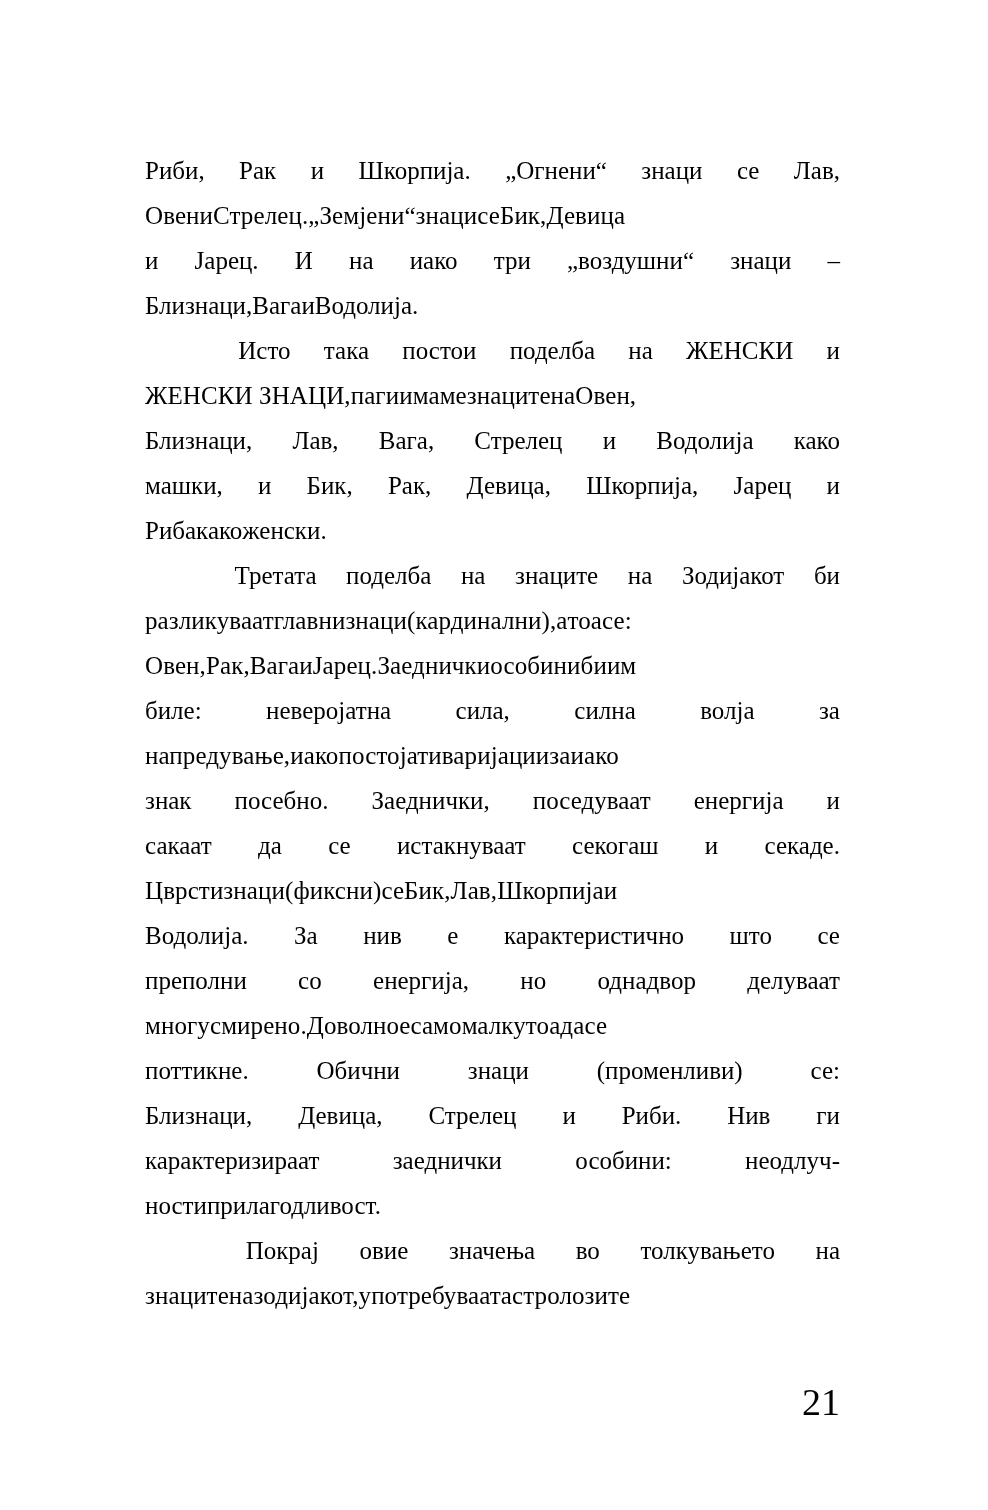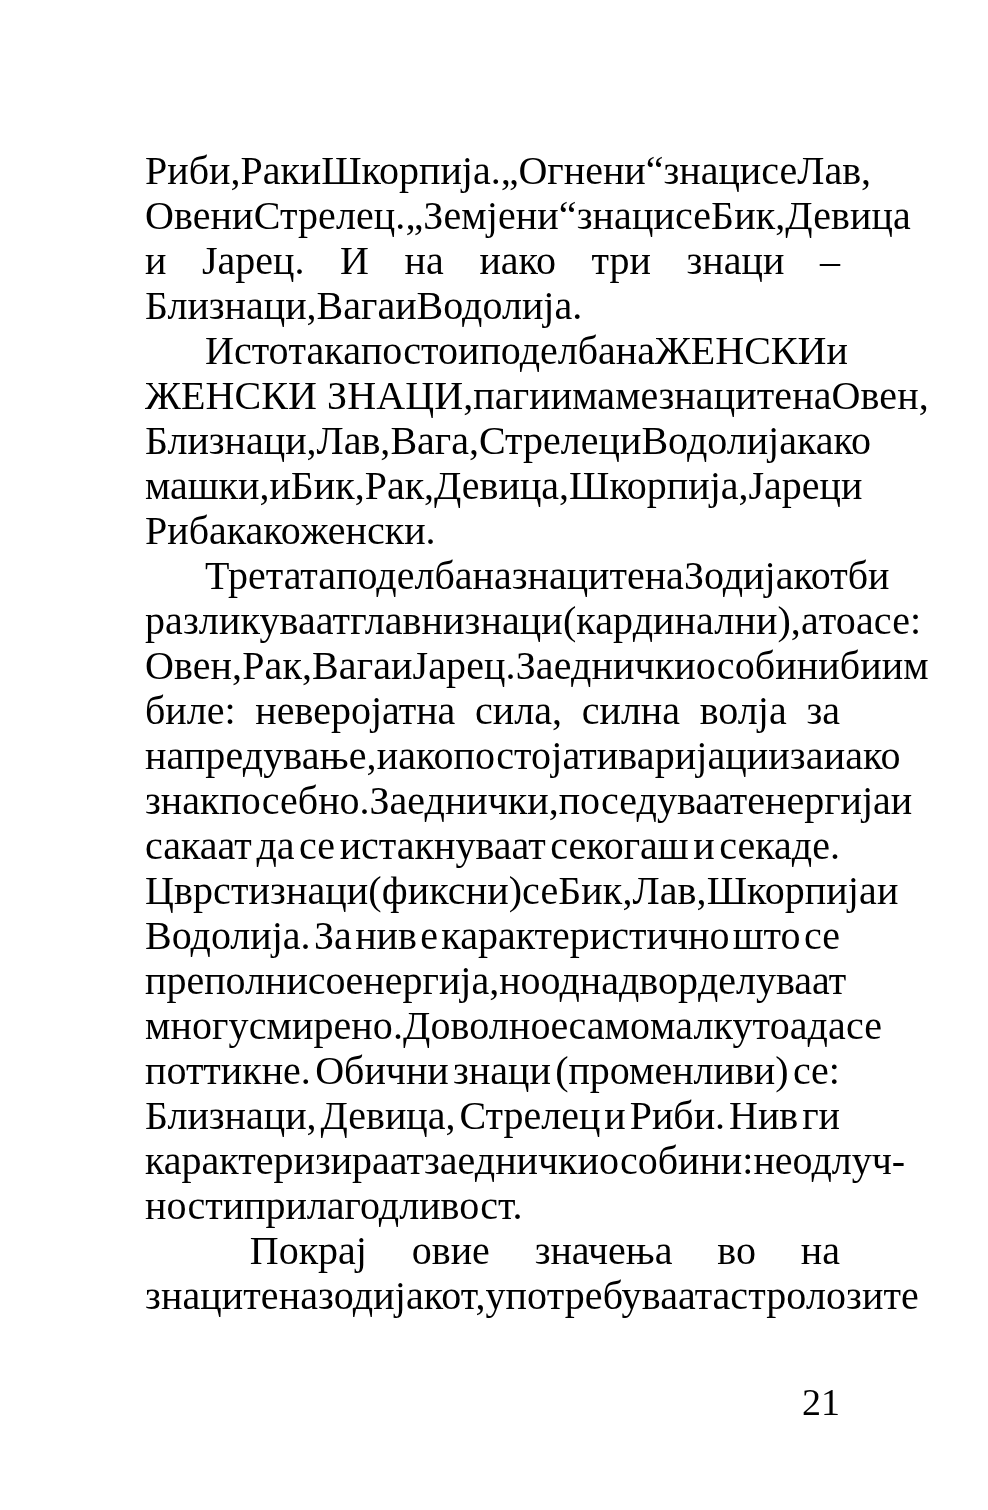--- a/index.html
+++ b/index.html
@@ -35,21 +35,21 @@
   .para {
     margin: 0;
   }
 
   
   .line {
     display: flex;
     align-items: baseline;
     height: 45px;
     line-height: 45px;
-    font-size: 40px;
+    font-size: 25px;
     white-space: pre;
   }
 
   
   .line.just {
     justify-content: space-between;
   }
   
   .line.flush {
     justify-content: flex-start;
@@ -89,21 +89,21 @@
 </style>
 </head>
 <body>
 
 <div id="page">
 
   <div id="textblock">
       <div class="para">
         <div class="line just"><span class="w">Риби,</span><span class="w">Рак</span><span class="w">и</span><span class="w">Шкорпија.</span><span class="w">„Огнени“</span><span class="w">знаци</span><span class="w">се</span><span class="w">Лав,</span></div>
         <div class="line tight"><span class="w">Овен</span><span class="w">и</span><span class="w">Стрелец.</span><span class="w">„Земјени“</span><span class="w">знаци</span><span class="w">се</span><span class="w">Бик,</span><span class="w">Девица</span></div>
-        <div class="line just"><span class="w">и</span><span class="w">Јарец.</span><span class="w">И</span><span class="w">на</span><span class="w">иако</span><span class="w">три</span><span class="w">знаци</span><span class="w">–</span></div>
+        <div class="line just"><span class="w">и</span><span class="w">Јарец.</span><span class="w">И</span><span class="w">на</span><span class="w">иако</span><span class="w">три</span><span class="w">„воздушни“</span><span class="w">знаци</span><span class="w">–</span></div>
         <div class="line flush"><span class="w">Близнаци,</span><span class="w">Вага</span><span class="w">и</span><span class="w">Водолија.</span></div>
       </div>
       <div class="para">
         <div class="line just"><span class="indent"></span><span class="w">Исто</span><span class="w">така</span><span class="w">постои</span><span class="w">поделба</span><span class="w">на</span><span class="w">ЖЕНСКИ</span><span class="w">и</span></div>
         <div class="line tight"><span class="run">ЖЕНСКИ ЗНАЦИ,</span><span class="w">па</span><span class="w">ги</span><span class="w">имаме</span><span class="w">знаците</span><span class="w">на</span><span class="w">Овен,</span></div>
         <div class="line just"><span class="w">Близнаци,</span><span class="w">Лав,</span><span class="w">Вага,</span><span class="w">Стрелец</span><span class="w">и</span><span class="w">Водолија</span><span class="w">како</span></div>
         <div class="line just"><span class="w">машки,</span><span class="w">и</span><span class="w">Бик,</span><span class="w">Рак,</span><span class="w">Девица,</span><span class="w">Шкорпија,</span><span class="w">Јарец</span><span class="w">и</span></div>
         <div class="line flush"><span class="w">Риба</span><span class="w">како</span><span class="w">женски.</span></div>
       </div>
       <div class="para">
@@ -117,20 +117,20 @@
         <div class="line tight"><span class="w">Цврсти</span><span class="w">знаци</span><span class="w">(фиксни)</span><span class="w">се</span><span class="w">Бик,</span><span class="w">Лав,</span><span class="w">Шкорпија</span><span class="w">и</span></div>
         <div class="line just"><span class="w">Водолија.</span><span class="w">За</span><span class="w">нив</span><span class="w">е</span><span class="w">карактеристично</span><span class="w">што</span><span class="w">се</span></div>
         <div class="line just"><span class="w">преполни</span><span class="w">со</span><span class="w">енергија,</span><span class="w">но</span><span class="w">однадвор</span><span class="w">делуваат</span></div>
         <div class="line tight"><span class="w">многу</span><span class="w">смирено.</span><span class="w">Доволно</span><span class="w">е</span><span class="w">само</span><span class="w">малку</span><span class="w">тоа</span><span class="w">да</span><span class="w">се</span></div>
         <div class="line just"><span class="w">поттикне.</span><span class="w">Обични</span><span class="w">знаци</span><span class="w">(променливи)</span><span class="w">се:</span></div>
         <div class="line just"><span class="w">Близнаци,</span><span class="w">Девица,</span><span class="w">Стрелец</span><span class="w">и</span><span class="w">Риби.</span><span class="w">Нив</span><span class="w">ги</span></div>
         <div class="line just"><span class="w">карактеризираат</span><span class="w">заеднички</span><span class="w">особини:</span><span class="w">неодлуч-</span></div>
         <div class="line flush"><span class="w">ност</span><span class="w">и</span><span class="w">прилагодливост.</span></div>
       </div>
       <div class="para">
-        <div class="line just"><span class="indent"></span><span class="w">Покрај</span><span class="w">овие</span><span class="w">значења</span><span class="w">во</span><span class="w">на</span></div>
+        <div class="line just"><span class="indent"></span><span class="w">Покрај</span><span class="w">овие</span><span class="w">значења</span><span class="w">во</span><span class="w">толкувањето</span><span class="w">на</span></div>
         <div class="line tight"><span class="w">знаците</span><span class="w">на</span><span class="w">зодијакот,</span><span class="w">употребуваат</span><span class="w">астролозите</span></div>
       </div>
     </div>
 
   <div id="folio">21</div>
 
 </div>
 
 </body></html>

